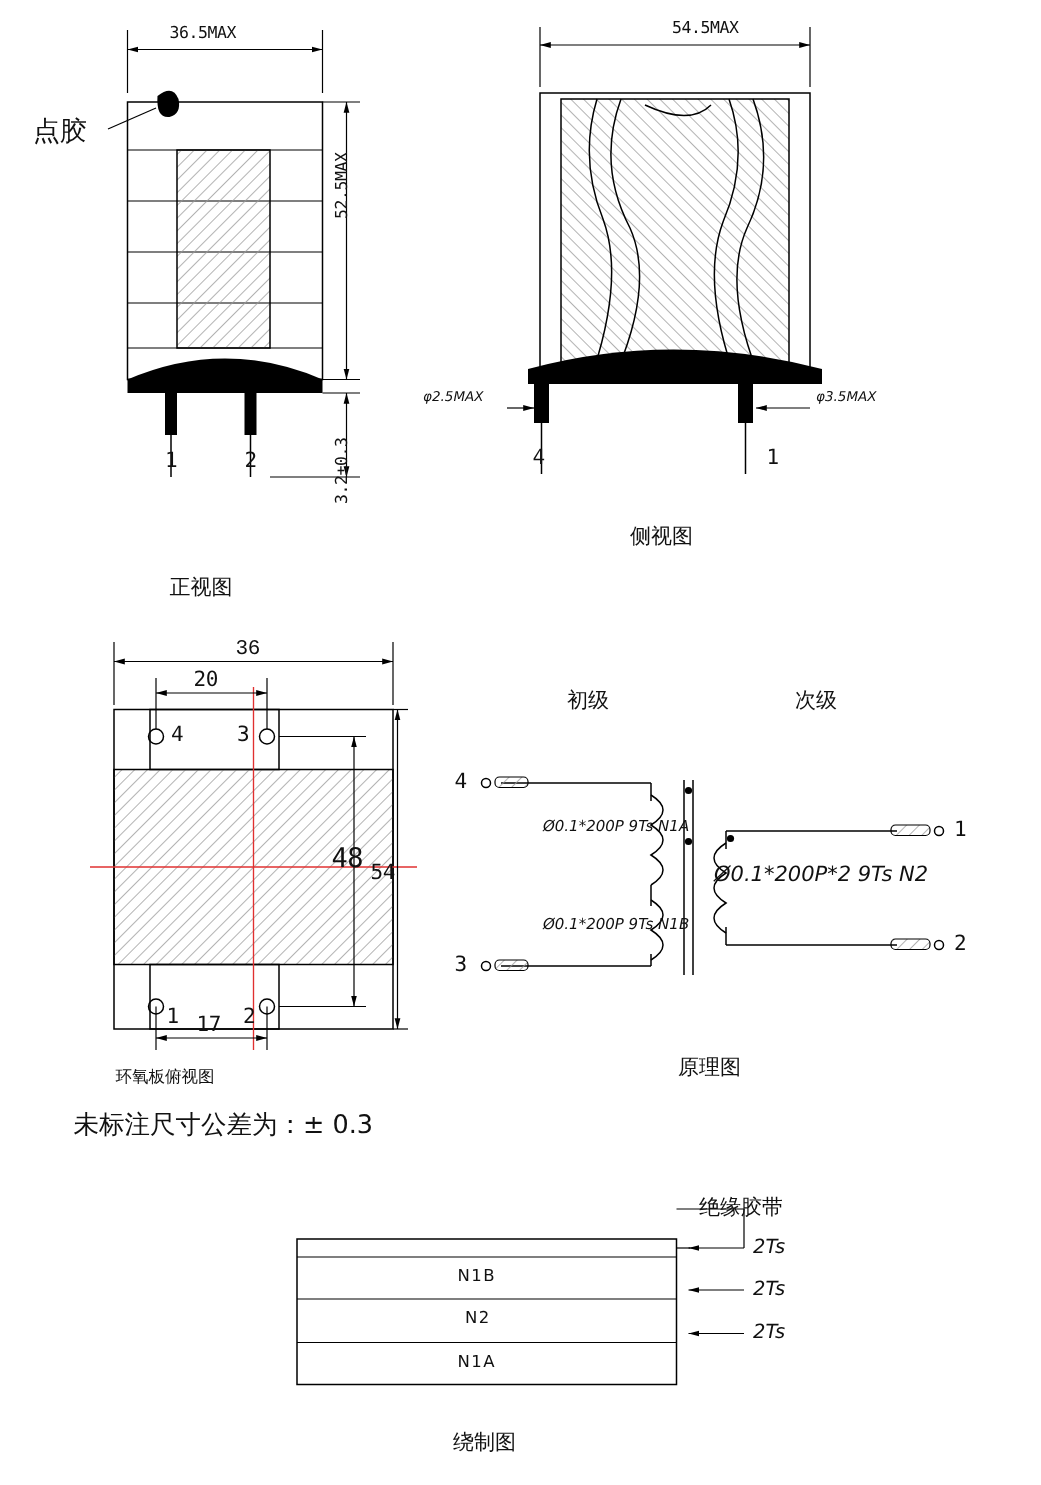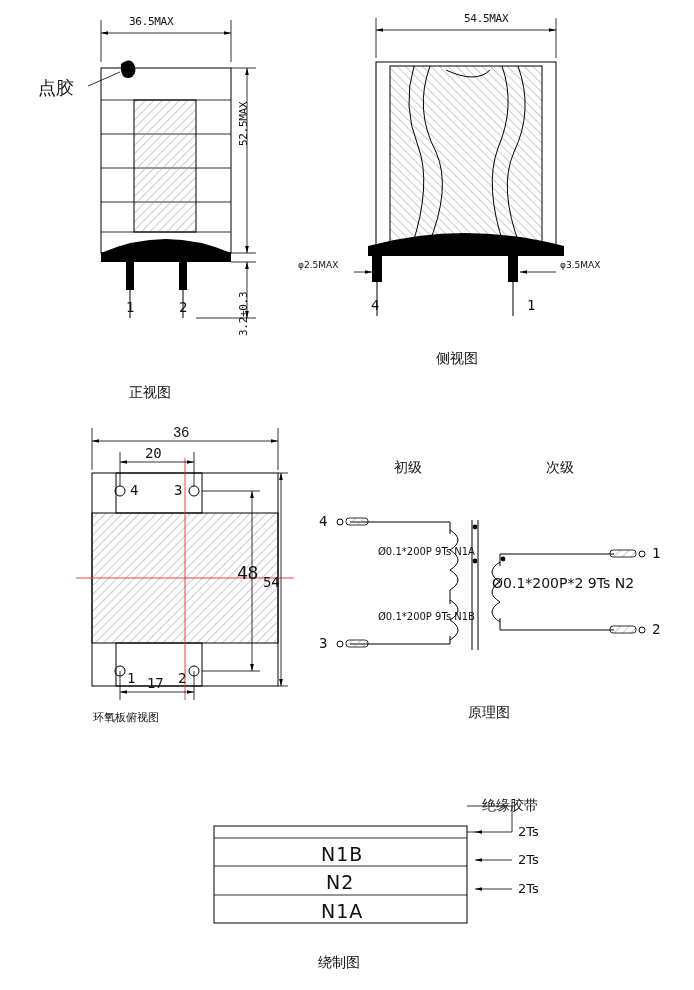--- a/index.html
+++ b/index.html
@@ -4,27 +4,27 @@
 <style>
   html,body{margin:0;padding:0;}
   body{
     width:694px;height:990px;
     background:#ffffff;
     font-family:"Liberation Sans", sans-serif;
     color:#111;
     position:relative;
     overflow:hidden;
   }
-  .root{position:absolute;left:16px;top:0;width:554px;height:990px;}
+  .root{position:absolute;left:0;top:0;width:554px;height:990px;}
   .lbl{position:absolute;white-space:nowrap;font-size:12px;line-height:1;}
   .lbl.cn{font-family:"DejaVu Sans", sans-serif;font-size:13px;}
   .lbl.dim{font-family:"DejaVu Sans Mono", monospace;font-size:11px;letter-spacing:-0.3px;}
   .lbl.pin{font-family:"DejaVu Sans Mono", monospace;font-size:14px;}
-  .lbl.small{font-size:9px;font-family:"DejaVu Sans", sans-serif;}
-  .lbl.layer{font-family:"DejaVu Sans", sans-serif;font-size:19px;letter-spacing:1px;}
+  .lbl.small{font-size:9px;font-family:"DejaVu Sans", sans-serif;font-style:italic;}
+  .lbl.layer{font-family:"DejaVu Sans", sans-serif;font-size:11px;letter-spacing:1px;}
   .lbl.note{font-family:"DejaVu Sans", sans-serif;font-size:15px;}
   .lbl.cap{font-family:"DejaVu Sans", sans-serif;font-size:14px;}
   svg{position:absolute;left:0;top:0;}
   .ln{stroke:#000;stroke-width:1;fill:none;}
   .lnthin{stroke:#000;stroke-width:0.8;fill:none;}
   .red{stroke:#e03030;stroke-width:0.9;fill:none;}
   .nofill{fill:none;}
 </style>
 </head>
 <body>
@@ -215,20 +215,21 @@
 <div class="lbl dim" style="left:157px;top:426px;font-size:14px;font-family:Liberation Mono, monospace;">36</div>
 <div class="lbl dim" style="left:129px;top:446px;font-size:14px;">20</div>
 <div class="lbl dim" style="left:221px;top:564px;font-size:18px;">48</div>
 <div class="lbl dim" style="left:247px;top:575px;font-size:14px;">54</div>
 <div class="lbl dim" style="left:131px;top:676px;font-size:14px;">17</div>
 <div class="lbl pin" style="left:114px;top:483px;">4</div>
 <div class="lbl pin" style="left:158px;top:483px;">3</div>
 <div class="lbl pin" style="left:111px;top:671px;">1</div>
 <div class="lbl pin" style="left:162px;top:671px;">2</div>
 <div class="lbl cap" style="left:77px;top:712px;font-size:11px;">环氧板俯视图</div>
+<div class="lbl note" style="left:49px;top:742px;font-size:17px;">未标注尺寸公差为：± 0.3</div>
 
 <div class="lbl cap" style="left:378px;top:460px;">初级</div>
 <div class="lbl cap" style="left:530px;top:460px;">次级</div>
 <div class="lbl pin" style="left:303px;top:514px;">4</div>
 <div class="lbl pin" style="left:303px;top:636px;">3</div>
 <div class="lbl pin" style="left:636px;top:546px;">1</div>
 <div class="lbl pin" style="left:636px;top:622px;">2</div>
 <div class="lbl small" style="left:362px;top:547px;font-size:10px;">Ø0.1*200P 9Ts N1A</div>
 <div class="lbl small" style="left:362px;top:612px;font-size:10px;">Ø0.1*200P 9Ts N1B</div>
 <div class="lbl small" style="left:476px;top:576px;font-size:14px;">Ø0.1*200P*2 9Ts N2</div>

